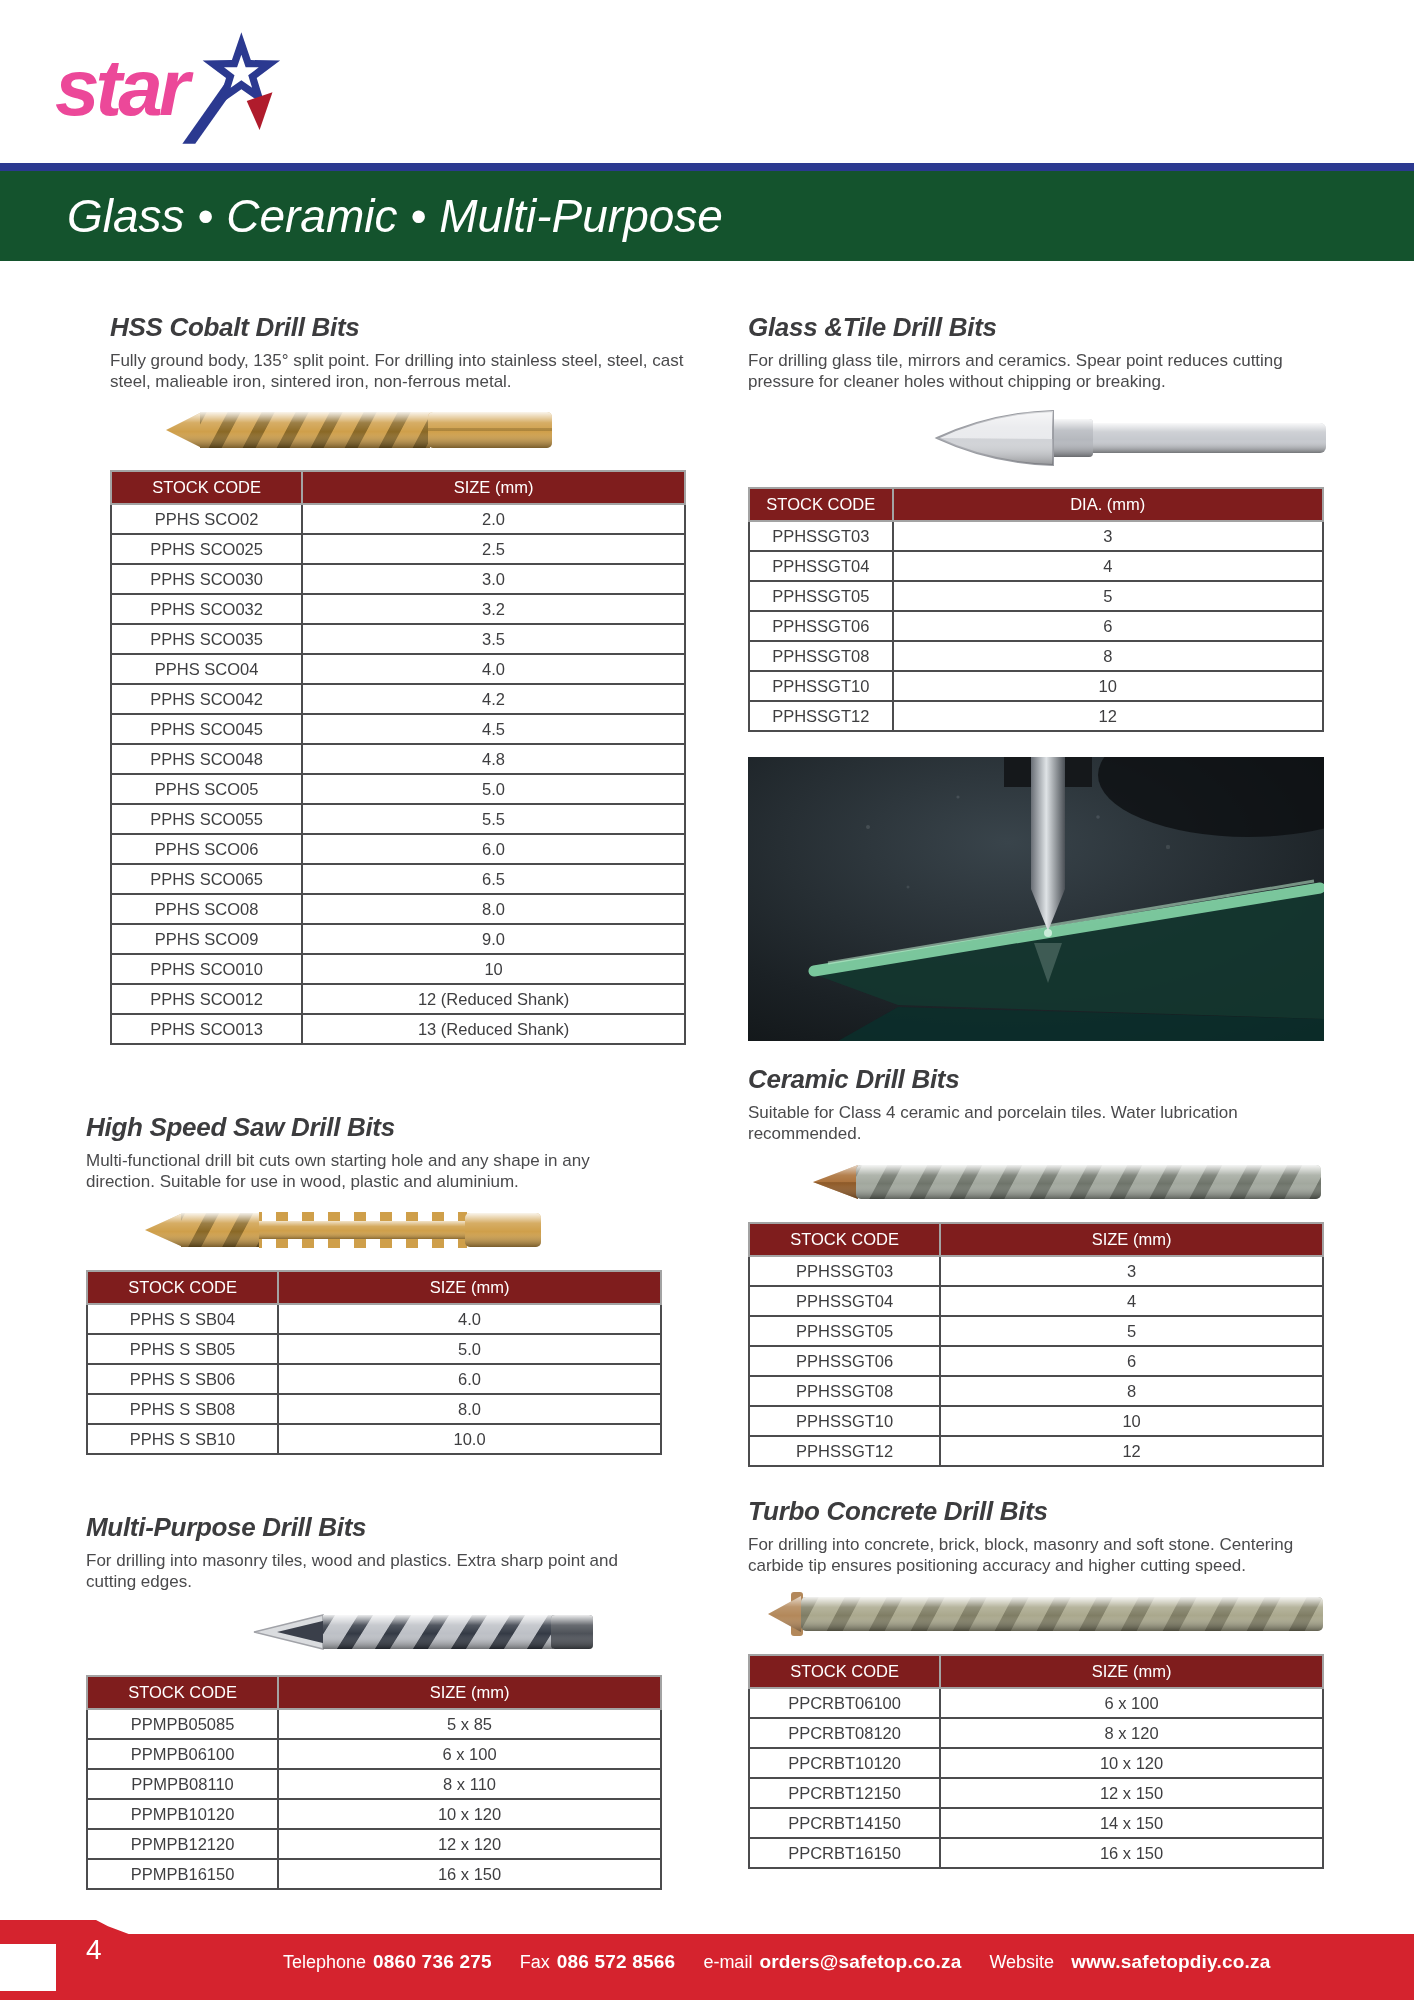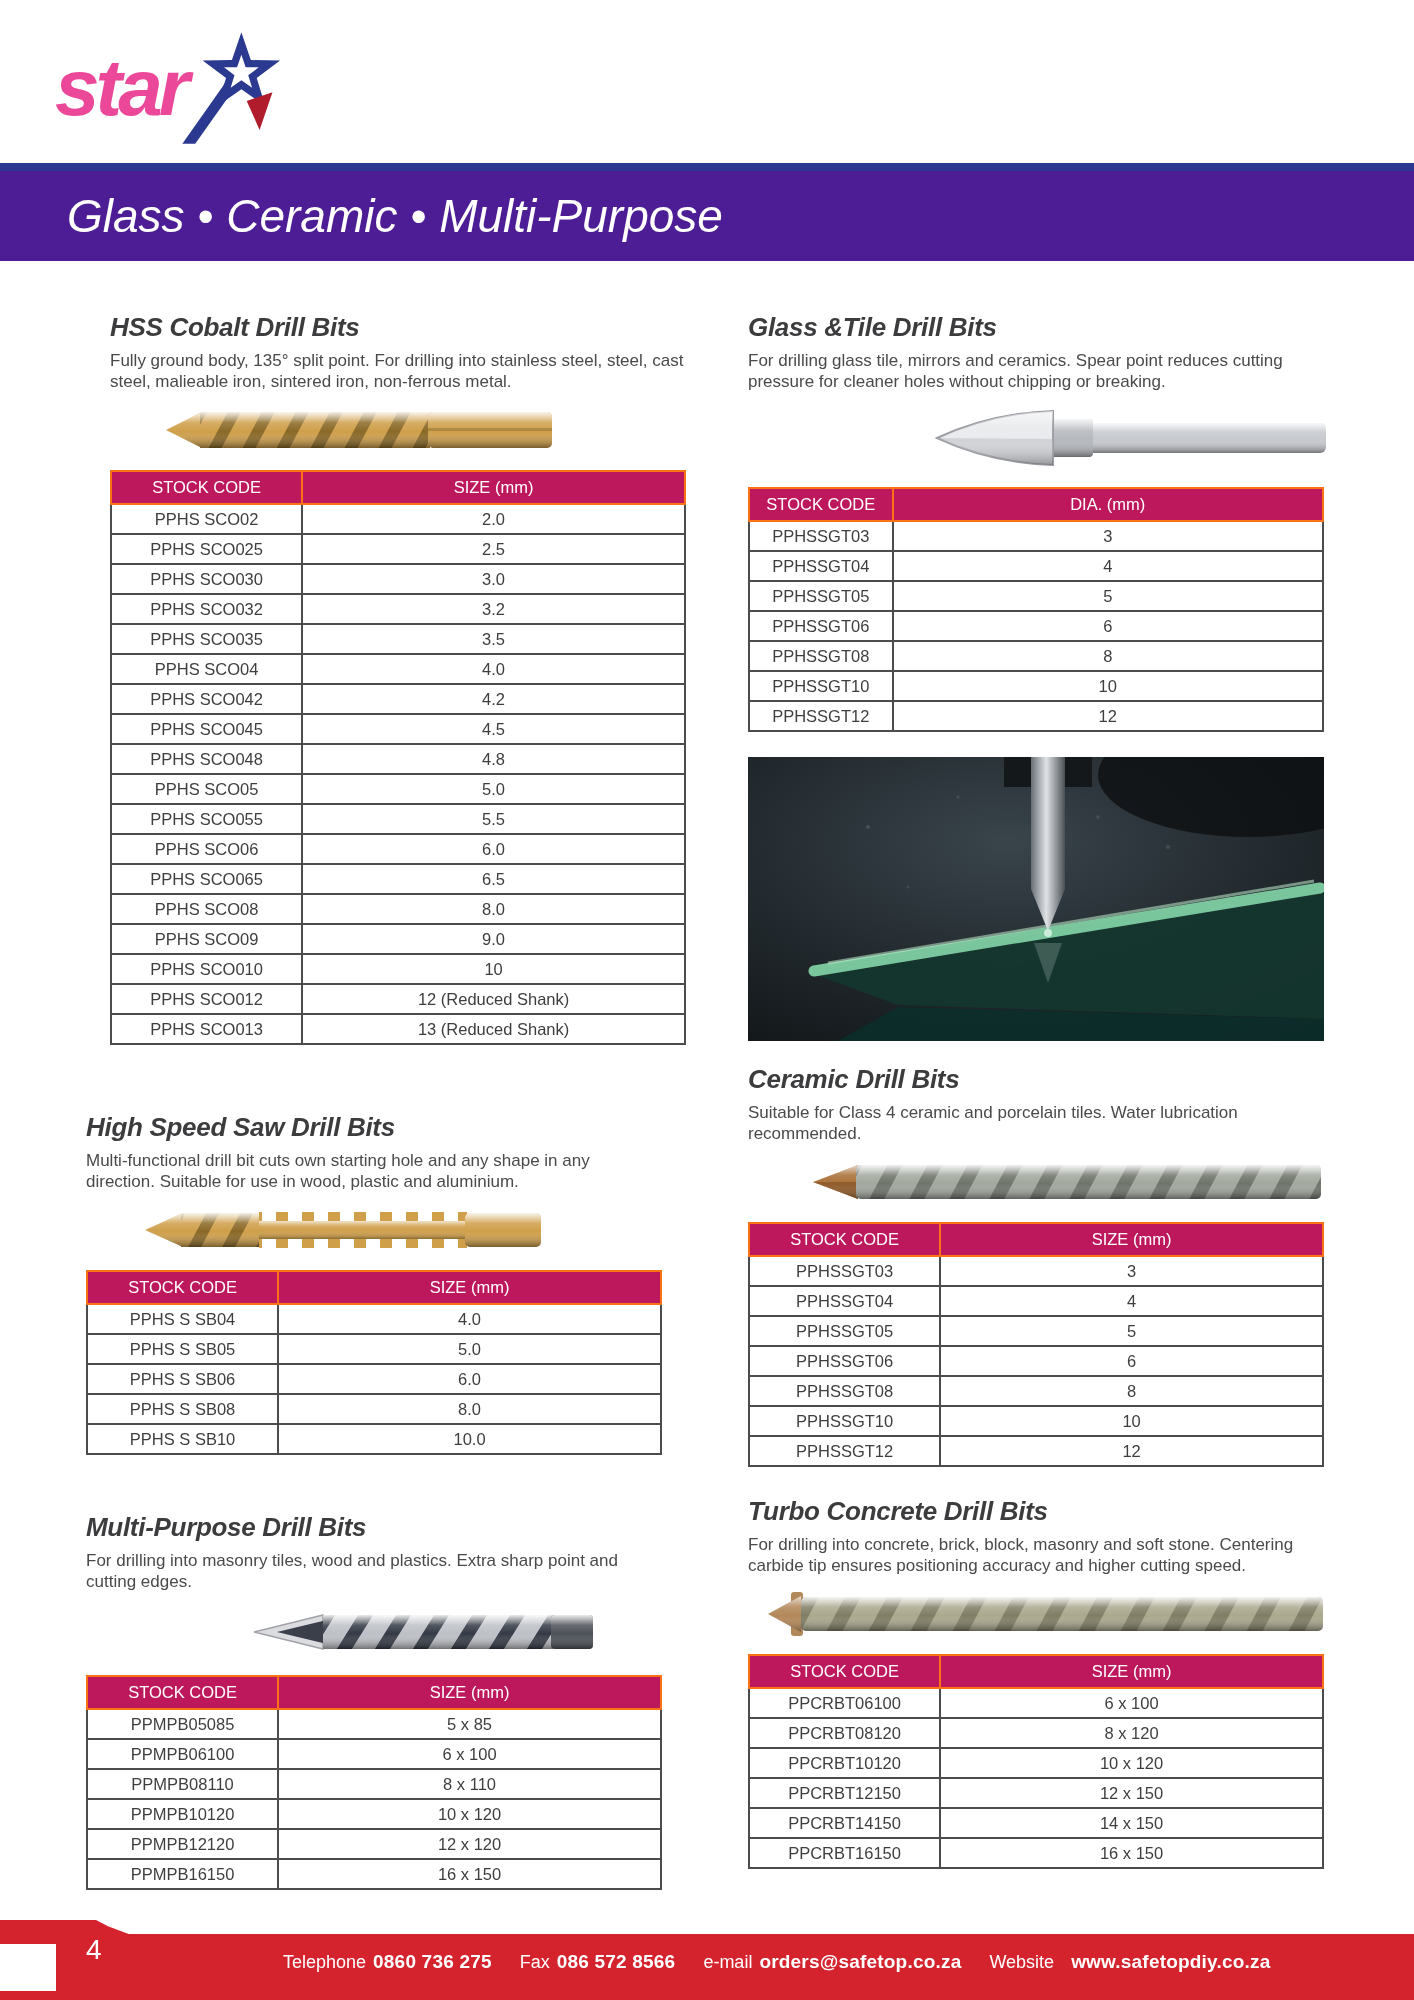--- a/index.html
+++ b/index.html
@@ -4,40 +4,40 @@
 <style>
   html,body{margin:0;padding:0;background:#ffffff;}
   .page{position:relative;width:1414px;height:2000px;background:#fff;overflow:hidden;
         font-family:"Liberation Sans",sans-serif;color:#4a4a4c;}
 
   
   .logo-text{position:absolute;left:55px;top:48px;font-size:80px;line-height:1;
              font-weight:bold;font-style:italic;color:#ec4899;letter-spacing:-4px;text-align:right;}
   .logo-star{position:absolute;left:182px;top:28px;}
   .rule-blue{position:absolute;left:0;top:163px;width:100%;height:8px;background:#2b3990;}
-  .banner{position:absolute;left:0;top:171px;width:100%;height:90px;background:#4c1d95;}
+  .banner{position:absolute;left:0;top:171px;width:100%;height:90px;background:#14532d;}
   .banner-title{color:#fff;font-style:italic;font-size:46px;line-height:90px;
                 padding-left:67px;white-space:nowrap;}
 
   
   .section{position:absolute;width:576px;}
   .sec-title{margin:0 0 7px 0;font-size:26px;line-height:31px;font-style:italic;
              font-weight:600;color:#3c3c3e;letter-spacing:-0.3px;}
   .sec-desc{margin:0 0 7px 0;font-size:17px;line-height:21px;color:#4a4a4c;}
   .bit-img{position:relative;height:62px;margin:0 0 9px 0;}
   .bit-img.tall78{height:78px;margin-bottom:10px;}
   .bit-img.tall66{height:66px;margin-bottom:10px;}
   .bit{position:absolute;top:50%;transform:translateY(-50%);}
   .pos-hss{left:54px;}  .pos-saw{left:57px;}  .pos-multi{left:165px;}
   .pos-spear{left:183px;} .pos-cer{left:62px;} .pos-turbo{left:17px;}
 
   
   table.spec{width:100%;border-collapse:collapse;table-layout:fixed;}
-  .spec th{background:#be185d;color:#fff;font-weight:normal;font-size:16.5px;
-           height:31px;border:2px solid #f97316;padding:0 4px;}
+  .spec th{background:#7f1d1d;color:#fff;font-weight:normal;font-size:16.5px;
+           height:31px;border:2px solid #a3a3a3;padding:0 4px;}
   .spec td{font-size:16.5px;color:#3e3e40;text-align:center;height:28px;
            border:2px solid #4c4c4e;padding:0 4px;background:#fff;}
   col.c1{width:33.3%;} col.c1n{width:25%;}
 
   
   .photo{position:absolute;left:748px;top:757px;width:576px;height:284px;}
 
   
   .footer-bar{position:absolute;left:0;top:1934px;width:100%;height:66px;background:#d5232e;}
   .footer-tab{position:absolute;left:0;top:1920px;width:150px;height:22px;background:#d5232e;

